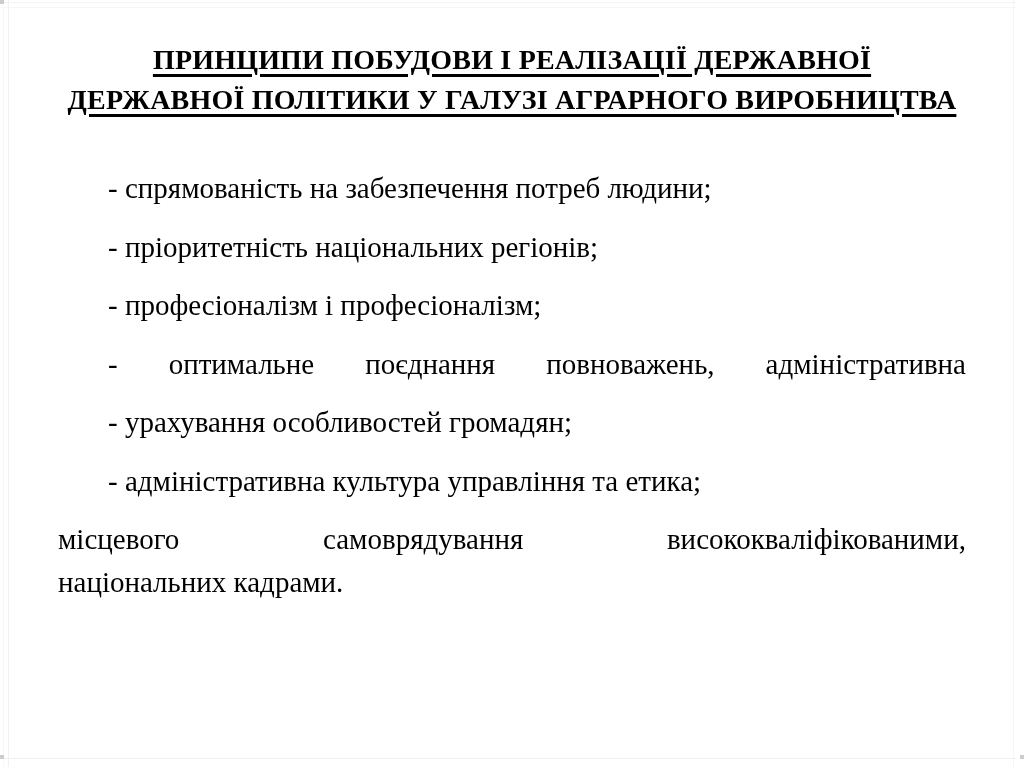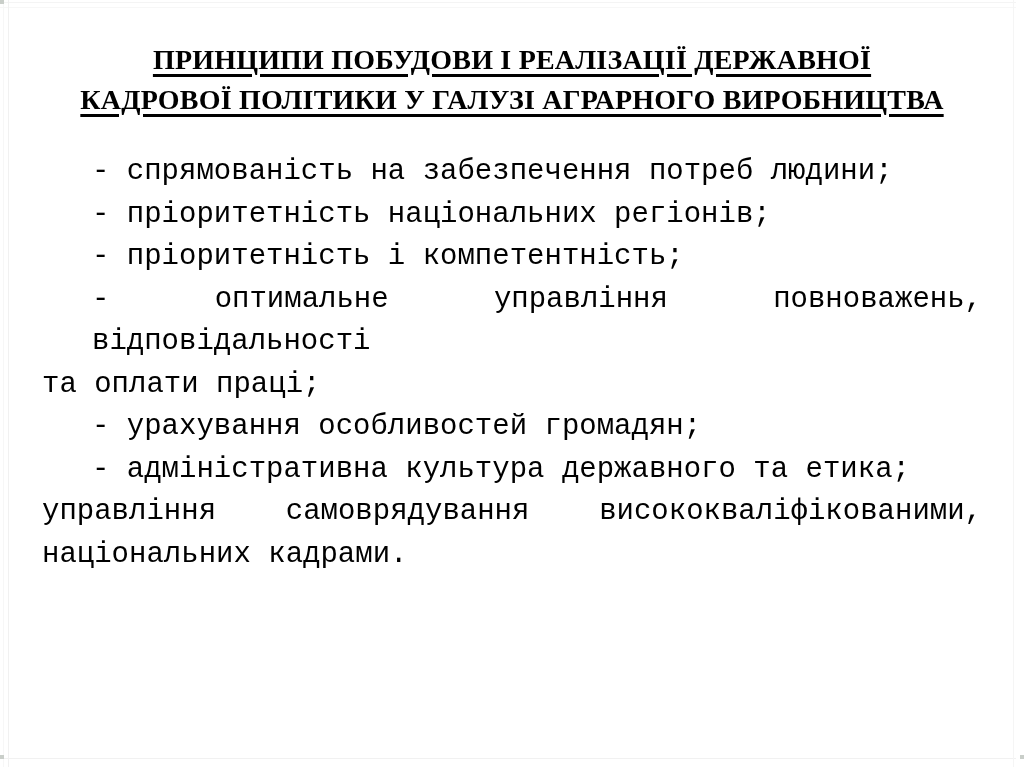--- a/index.html
+++ b/index.html
@@ -56,21 +56,21 @@
 
   
   .body-block {
     position: absolute;
     top: 151px;
     left: 42px;
     width: 940px;
     font-size: 29px;
     line-height: 42.5px;
   }
-  .bullet { margin: 0; font-family: Liberation Mono, monospace; }
+  .bullet { margin: 16px; }
   .line {
     display: block;
     width: 100%;
     box-sizing: border-box;
     white-space: nowrap;
   }
   .line.indent { padding-left: 50px; }
   .line.stretch {
     white-space: normal;
     text-align: justify;
@@ -87,51 +87,50 @@
   <div class="frame-line frame-left-outer"></div>
   <div class="frame-line frame-left-inner"></div>
   <div class="frame-line frame-bottom"></div>
   <div class="frame-line frame-right"></div>
   <div class="corner-dot corner-tl"></div>
   <div class="corner-dot corner-bl"></div>
   <div class="corner-dot corner-br"></div>
 
   <div class="title-block">
     <div class="title-line">ПРИНЦИПИ ПОБУДОВИ І РЕАЛІЗАЦІЇ ДЕРЖАВНОЇ</div>
-    <div class="title-line">КАДРОВОЇ ПОЛІТИКИ У ГАЛУЗІ АГРАРНОГО ВИРОБНИЦТВА</div>
+    <div class="title-line">ДЕРЖАВНОЇ ПОЛІТИКИ У ГАЛУЗІ АГРАРНОГО ВИРОБНИЦТВА</div>
   </div>
 
   <div class="body-block">
 
     <p class="bullet">
       <span class="line indent">- спрямованість на забезпечення потреб людини;</span>
     </p>
 
     <p class="bullet">
       <span class="line indent">- пріоритетність національних регіонів;</span>
     </p>
 
     <p class="bullet">
-      <span class="line indent">- пріоритетність і компетентність;</span>
+      <span class="line indent">- професіоналізм і професіоналізм;</span>
     </p>
 
     <p class="bullet">
-      <span class="line indent stretch">- оптимальне управління повноважень, відповідальності</span>
-      <span class="line">та оплати праці;</span>
+      <span class="line indent stretch">- оптимальне поєднання повноважень, адміністративна</span>
     </p>
 
 
 
     <p class="bullet">
       <span class="line indent">- урахування особливостей громадян;</span>
     </p>
 
     <p class="bullet">
-      <span class="line indent">- адміністративна культура державного та етика;</span>
+      <span class="line indent">- адміністративна культура управління та етика;</span>
     </p>
 
     <p class="bullet">
-      <span class="line stretch">управління самоврядування висококваліфікованими,</span>
+      <span class="line stretch">місцевого самоврядування висококваліфікованими,</span>
       <span class="line">національних кадрами.</span>
     </p>
 
   </div>
 </div>
 
 </body></html>

